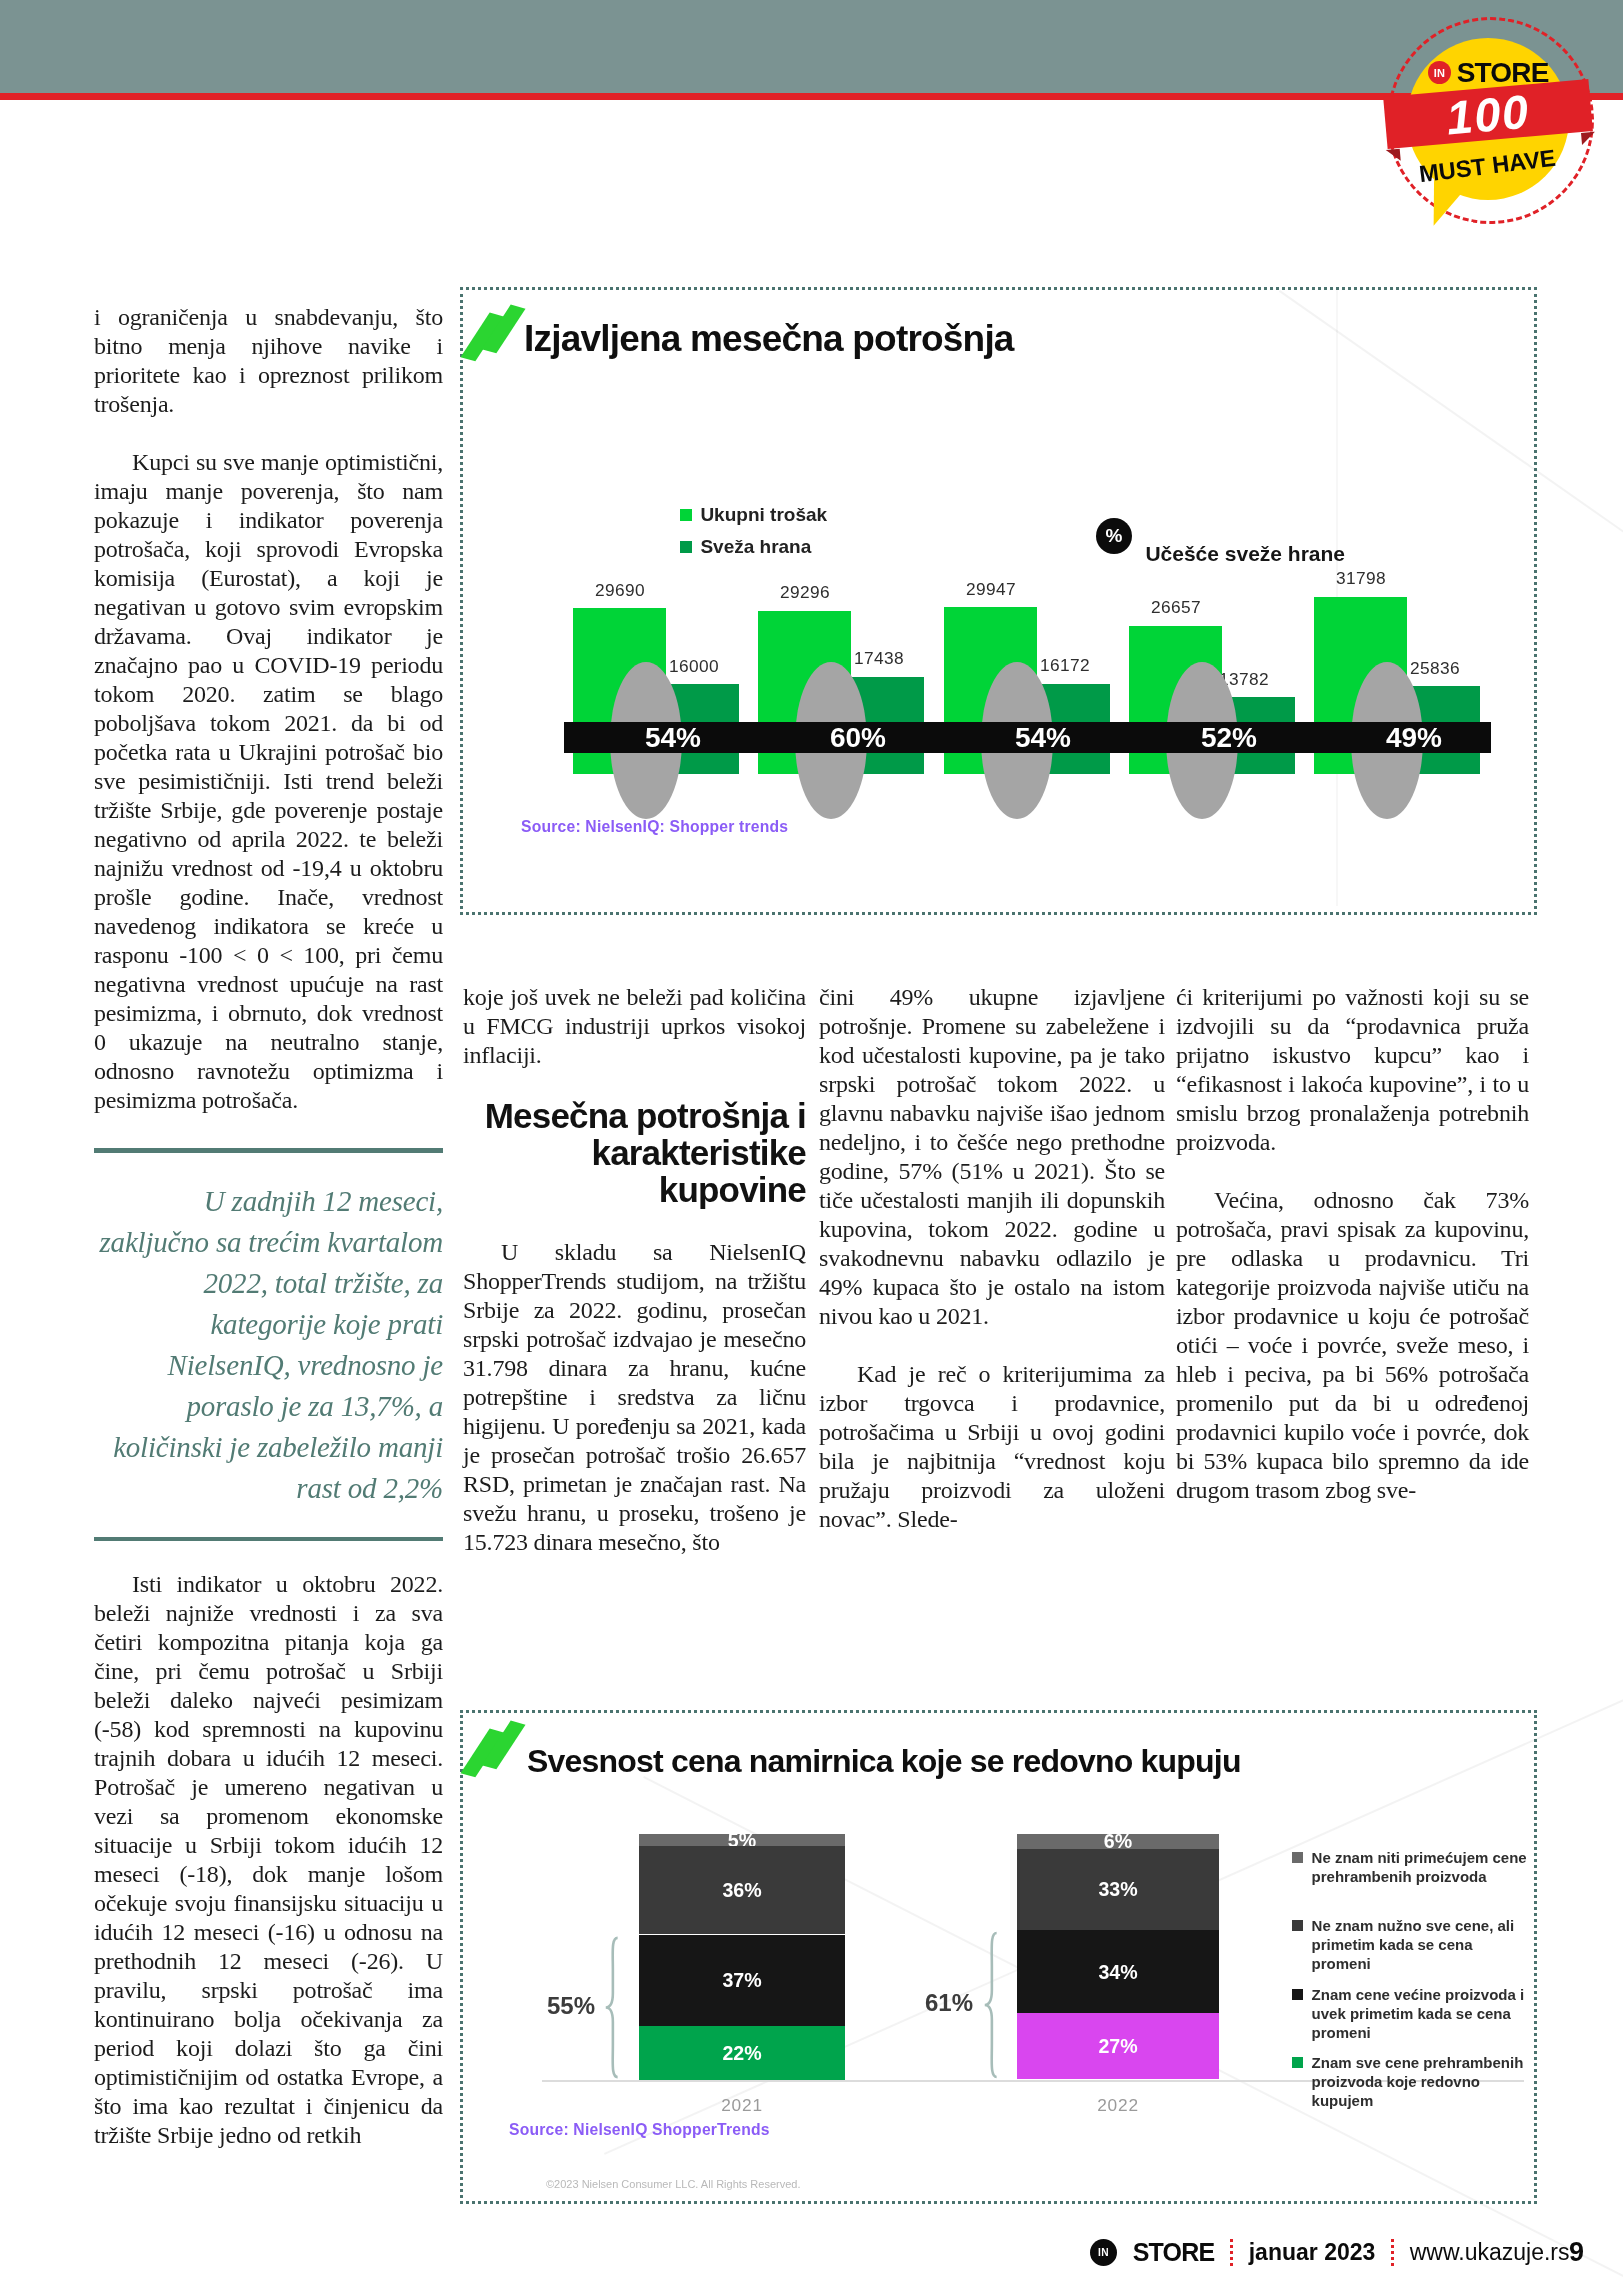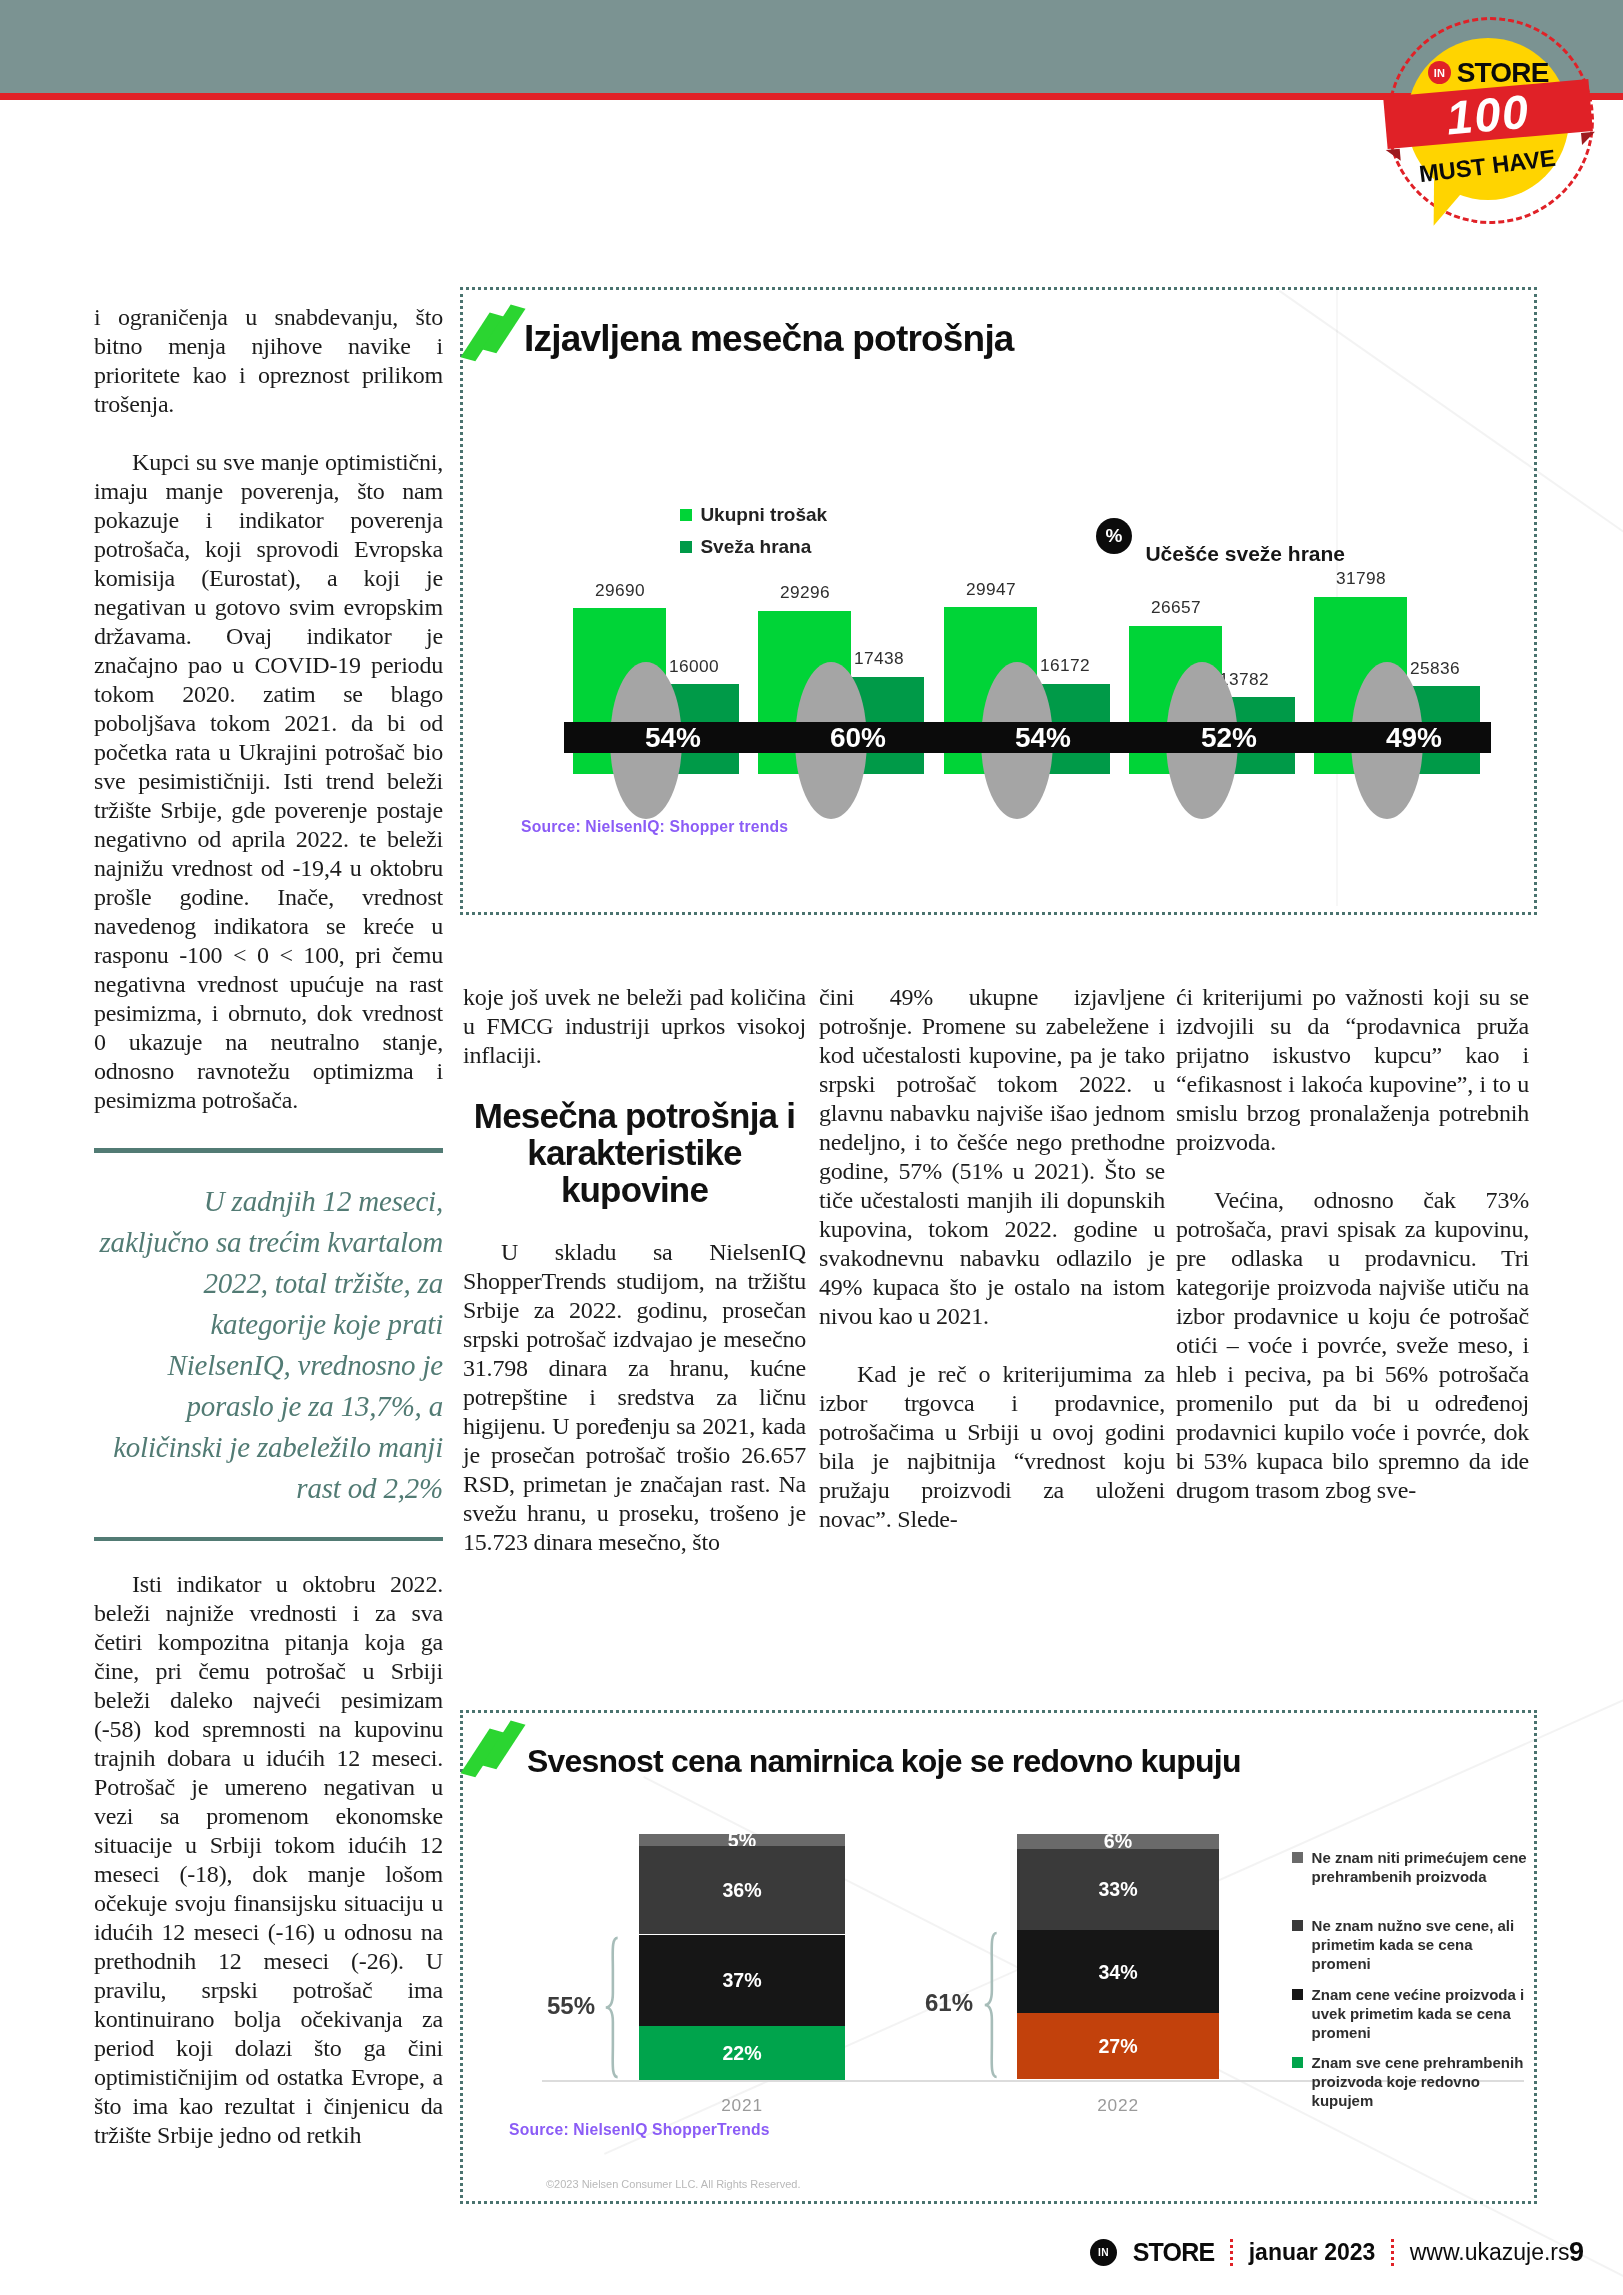--- a/index.html
+++ b/index.html
@@ -33,21 +33,21 @@
   .badge-must{position:absolute;left:31px;top:148px;width:149px;text-align:center;
               font:bold 23.6px "Liberation Sans",sans-serif;color:#0b0b0b;transform:rotate(-7deg);}
 
   
   .col{position:absolute;text-align:justify;font-size:24px;line-height:29px;letter-spacing:-0.2px;}
   .col p{margin:0;}
   .col p.ind{text-indent:38px;margin-top:29px;}
   .rule{height:4.7px;background:#527b74;border:none;margin:33px 0 0 0;}
   .pullquote{font-style:italic;font-size:29px;line-height:41px;color:#527b74;text-align:right;margin:28px 0;}
   .h2{font-family:"Liberation Sans",sans-serif;font-weight:bold;font-size:35px;line-height:37px;
-      color:#121212;text-align:center;letter-spacing:-0.8px;margin:27px 0 30px 0;}
+      color:#121212;text-align:right;letter-spacing:-0.8px;margin:27px 0 30px 0;}
 
   
   .chartbox{position:absolute;background:#fff;border:3.1px dotted #4a736f;}
   #chart1{left:460px;top:287px;width:1071px;height:622px;}
   #chart2{left:460px;top:1710px;width:1071px;height:488px;}
   .c-title{position:absolute;font-family:"Liberation Sans",sans-serif;font-weight:bold;color:#0f0f0f;letter-spacing:-0.8px;}
   .nmark{position:absolute;width:55px;height:63px;}
   .nmark i{position:absolute;width:17.3px;height:46px;background:#2bd531;transform:skewX(-22deg) rotate(14deg);}
   .nmark i.n2{left:21px;top:-7.9px;}
   .diag{position:absolute;height:1.6px;background:rgba(90,90,90,0.07);transform-origin:0 0;}
@@ -245,21 +245,21 @@
         <div class="c2-brpct" style="left: 46px; top: 279px;">55%</div>
         <div class="c2-seg" style="left: 554px; top: 121px; width: 202px; height: 14.7px; background: rgb(106, 106, 106);">
           <span>6%</span>
         </div>
         <div class="c2-seg" style="left: 554px; top: 136px; width: 202px; height: 81px; background: rgb(58, 58, 58);">
           <span>33%</span>
         </div>
         <div class="c2-seg" style="left: 554px; top: 217px; width: 202px; height: 84px; background: rgb(22, 22, 22);">
           <span>34%</span>
         </div>
-        <div class="c2-seg" style="left: 554px; top: 300px; width: 202px; height: 66px; background: #c2410c;">
+        <div class="c2-seg" style="left: 554px; top: 300px; width: 202px; height: 66px; background: #d946ef;">
           <span>27%</span>
         </div>
         <div class="c2-cat" style="left: 554px; top: 382px; width: 202px;">2022</div>
         <svg viewBox="0 0 24 100" preserveAspectRatio="none" class="c2-brace" style="left: 517px; top: 217px; width: 19px; height: 150px; position: absolute;">
           <path d="M21,2 C13,2 15,12 15,24 L15,40 C15,47 11,50 6,50 C11,50 15,53 15,60 L15,76 C15,88 13,98 21,98" fill="none" stroke="#a7bdb9" stroke-width="2.6" vector-effect="non-scaling-stroke"></path>
         </svg>
         <div class="c2-brpct" style="left: 424px; top: 276px;">61%</div>
       </div>
     <div id="c2-legend">
         <div class="lg-item" style="top: 135px;">

